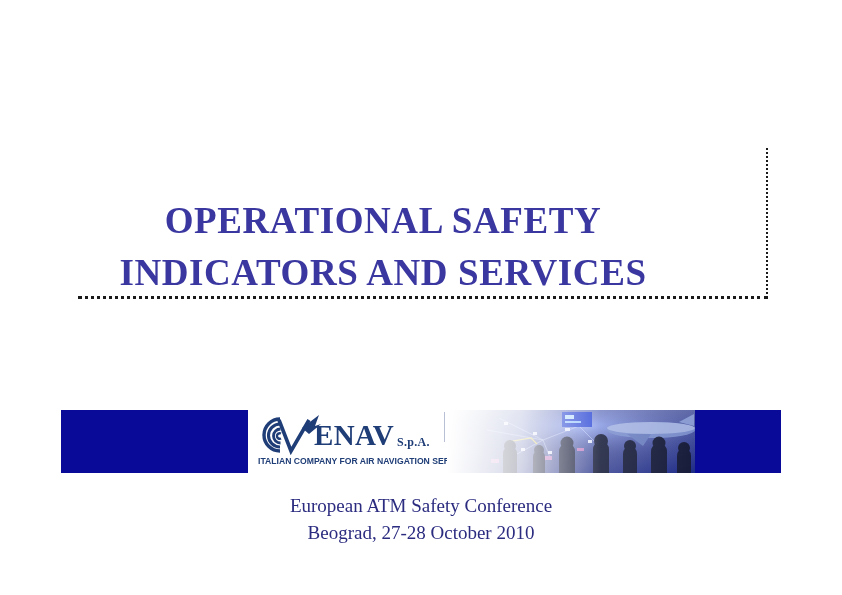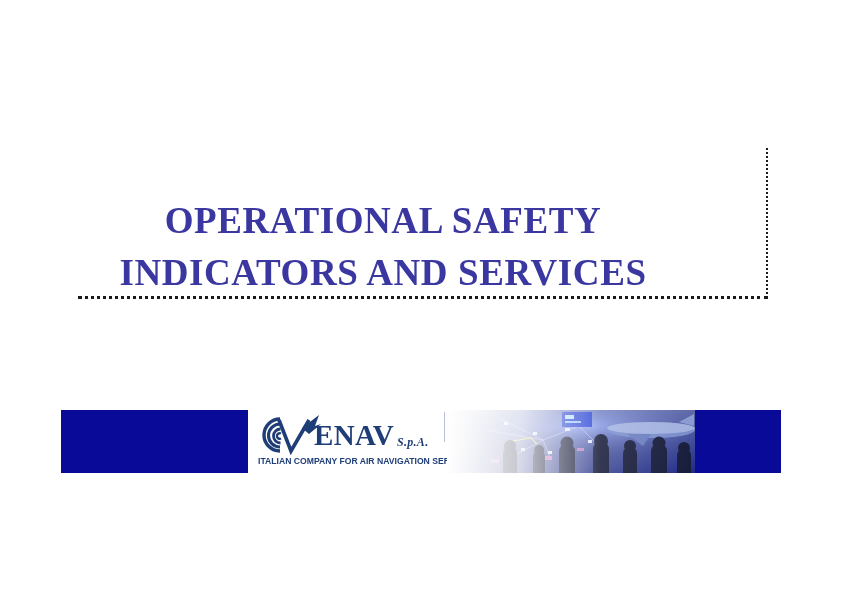--- a/index.html
+++ b/index.html
@@ -116,21 +116,20 @@
     line-height: 30px;
     color: #1F3D77;
     letter-spacing: 0.4px;
     white-space: nowrap;
   }
   #logo-spa {
     position: absolute;
     left: 140px;
     top: 23px;
     font-family: "Liberation Serif", serif;
-    font-style: italic;
     font-weight: bold;
     font-size: 12px;
     color: #1F3D77;
     letter-spacing: 0.3px;
     white-space: nowrap;
     text-align: right;
   }
   #logo-tagline {
     position: absolute;
     left: 1px;
@@ -299,14 +298,18 @@
 
           <path d="M230 63 L230 46 q0-7 7-7 q7 0 7 7 L244 63 Z"></path>
           <circle cx="237" cy="38" r="6"></circle>
         </g>
 
         <rect x="0" y="0" width="248" height="63" fill="url(#fadeL)"></rect>
       </svg>
     </div>
   </div>
 
+  <div id="footer">
+    <div class="footer-line">European ATM Safety Conference</div>
+    <div class="footer-line">Beograd, 27-28 October 2010</div>
+  </div>
 
 </div>
 
 </body></html>

